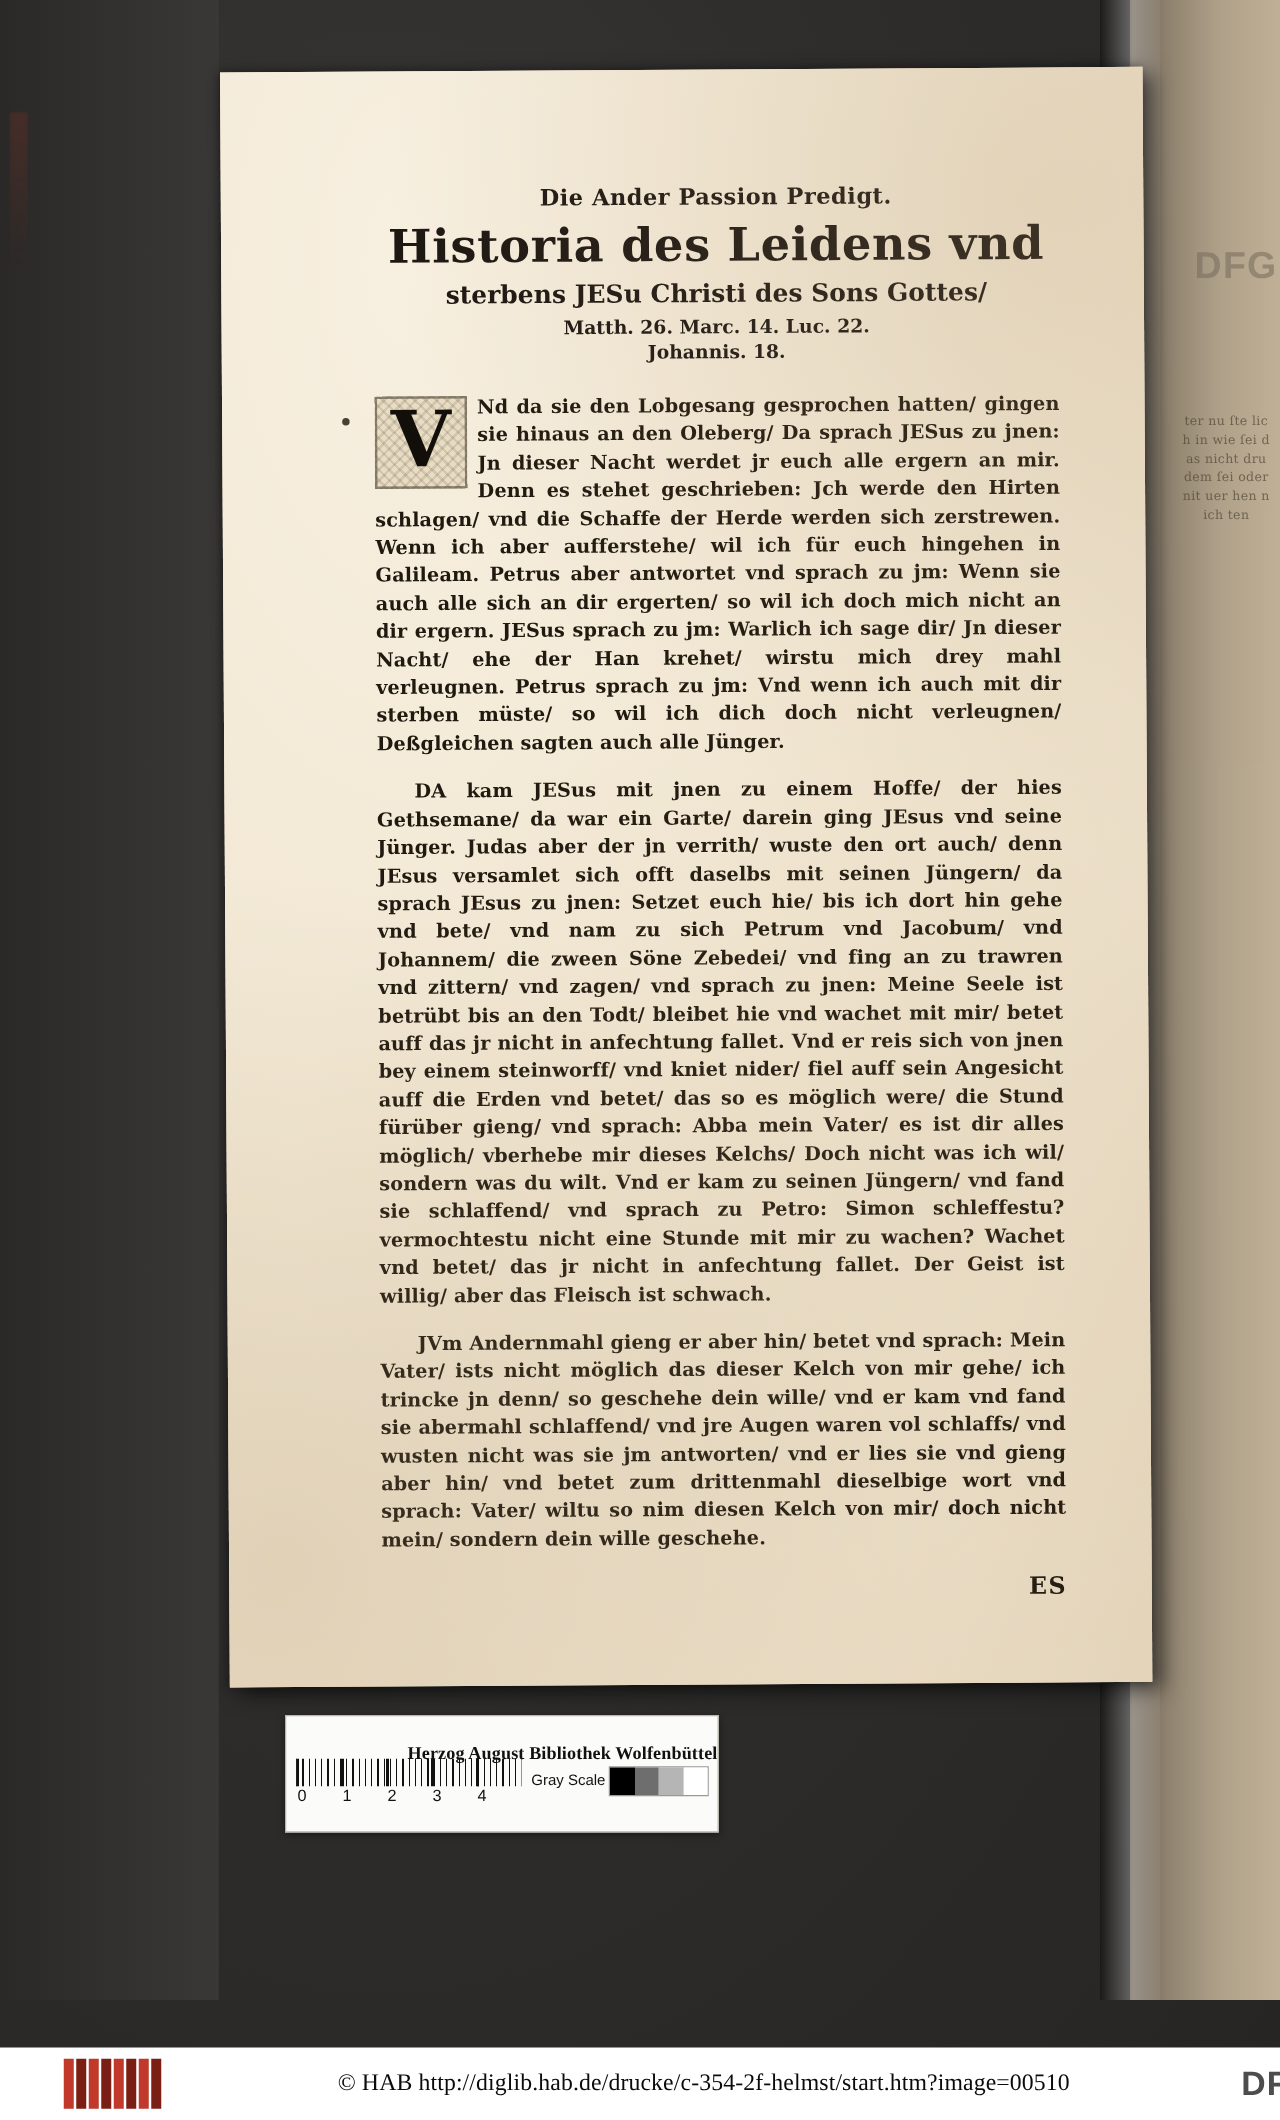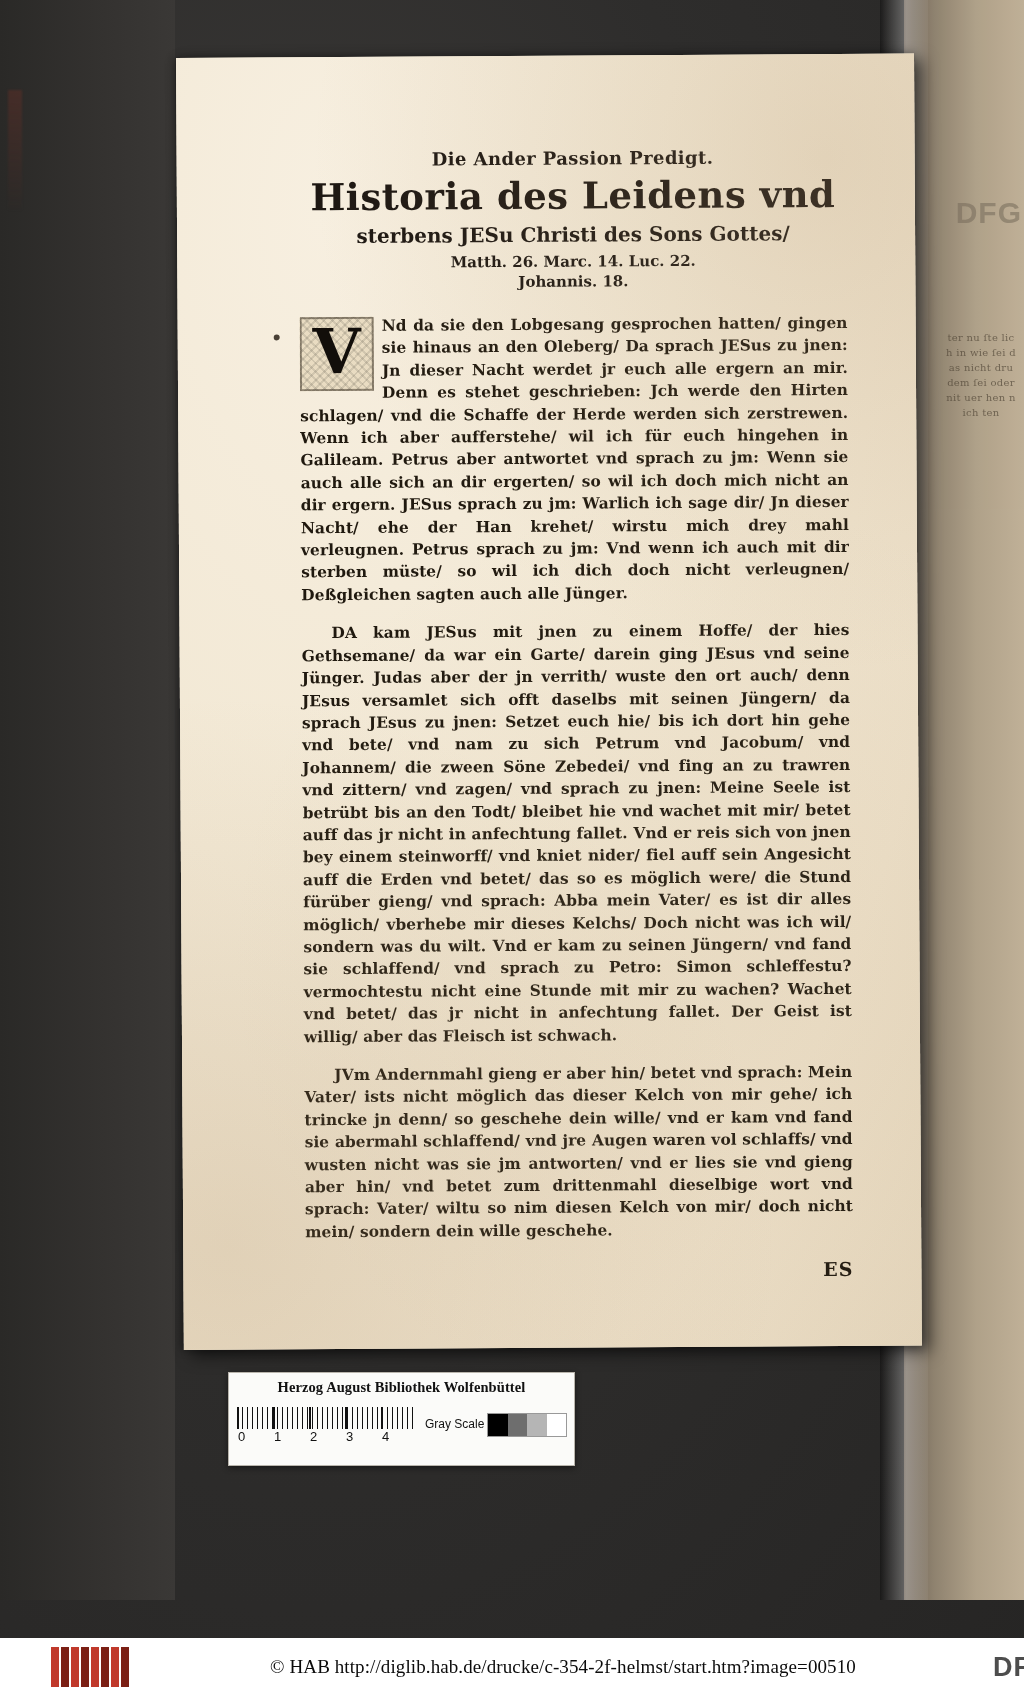--- a/index.html
+++ b/index.html
@@ -206,26 +206,26 @@
     position: absolute;
     left: 228px;
     top: 1372px;
     width: 345px;
     height: 92px;
     background: #fbfbf9;
     border: 1px solid #b9b5ac;
     box-shadow: 0 2px 6px rgba(0,0,0,.45);
   }
   .target-title {
-    text-align: center;
+    text-align: right;
     font-family: "Liberation Serif", serif;
     font-size: 14.5px;
     font-weight: bold;
     color: #111;
-    padding-top: 6px;
+    padding-top: 22px;
     letter-spacing: .1px;
   }
   .target-row {
     position: absolute;
     left: 0; top: 30px;
     width: 345px;
     height: 60px;
   }
   .ruler {
     position: absolute;

